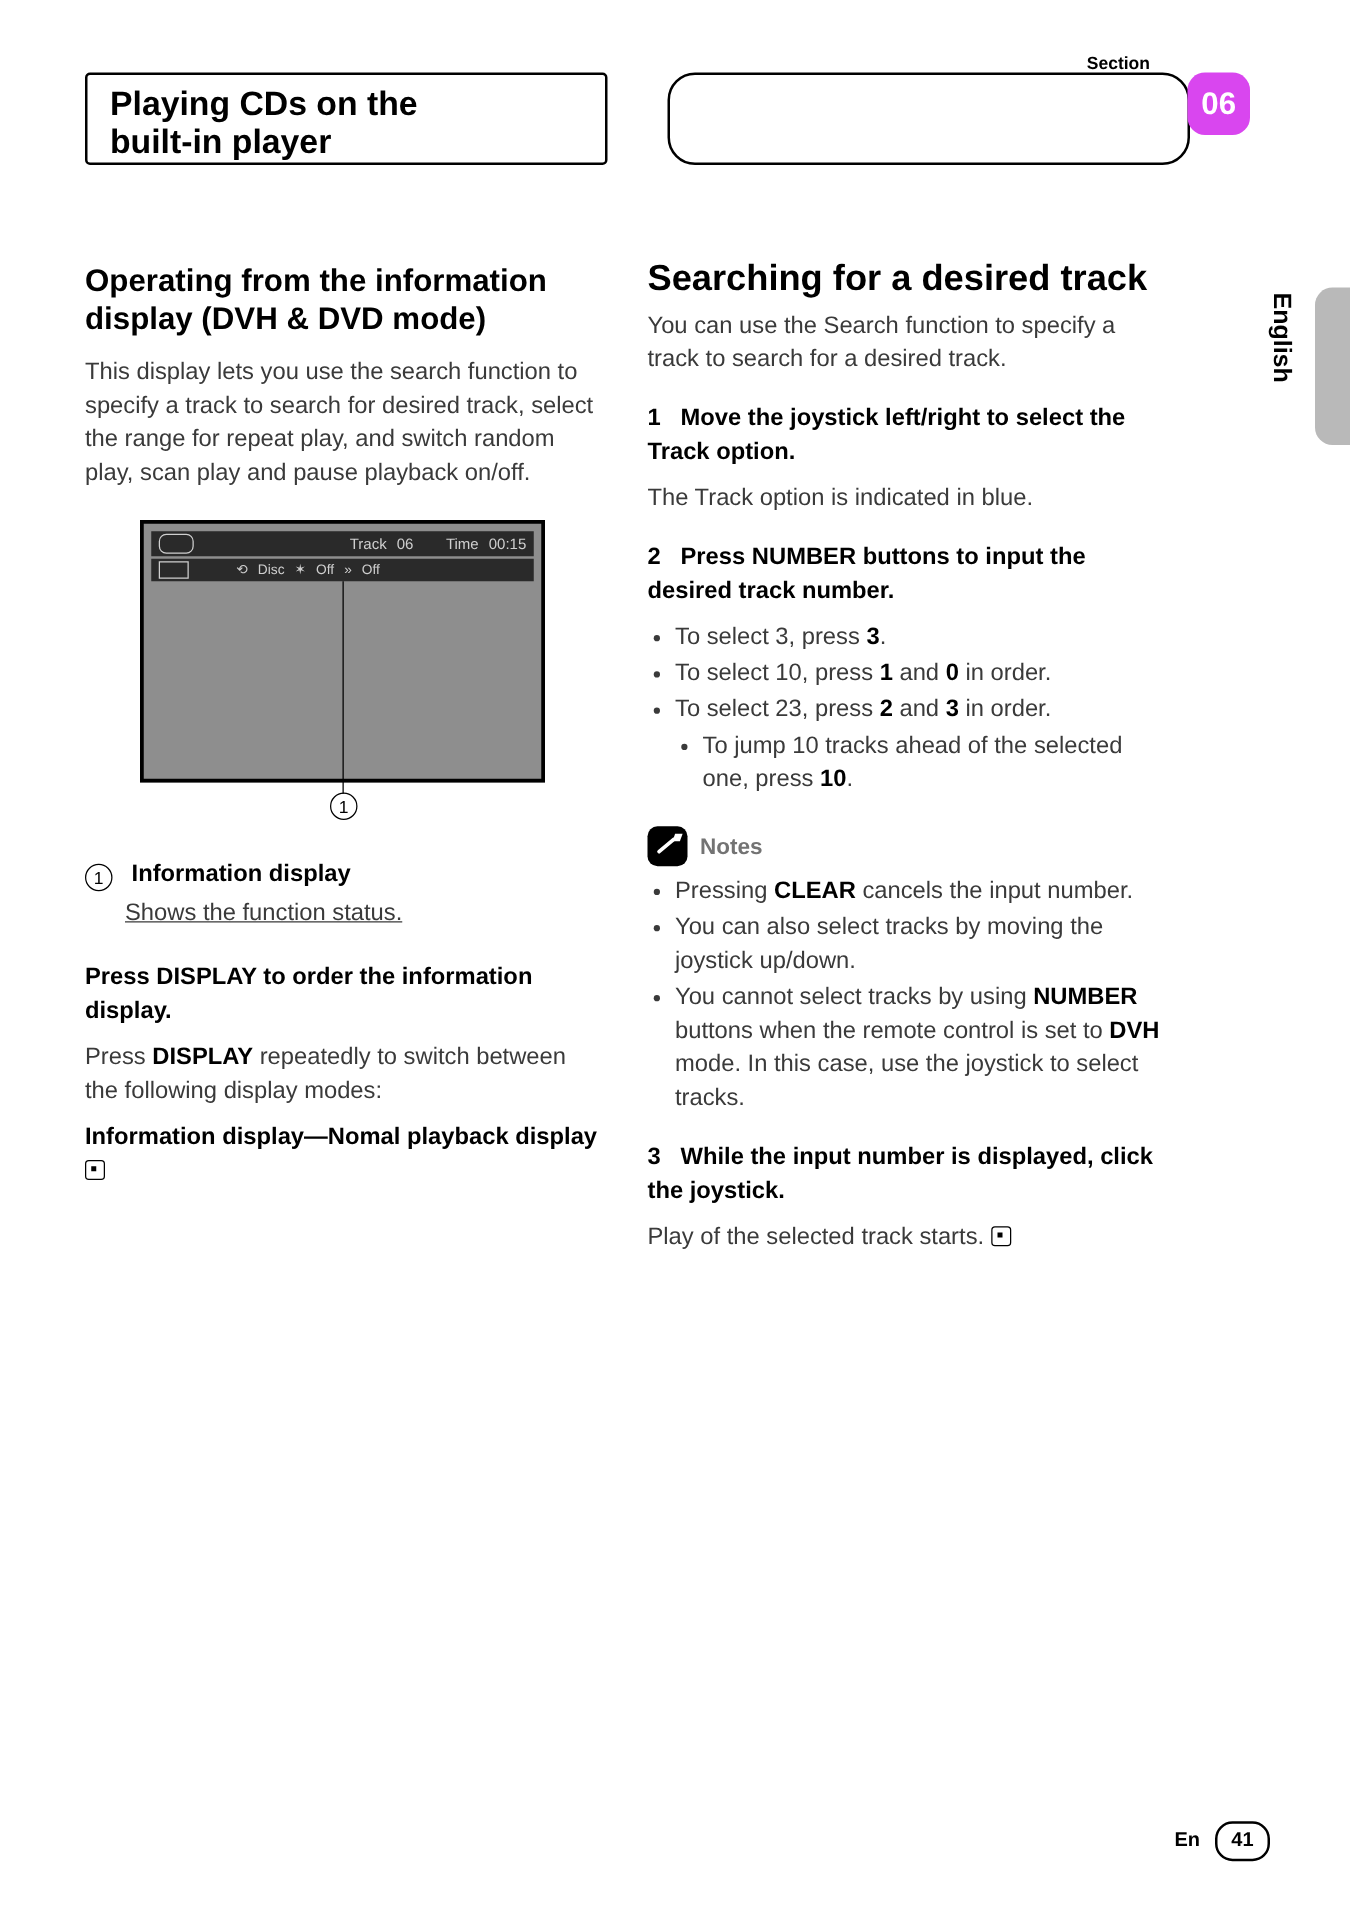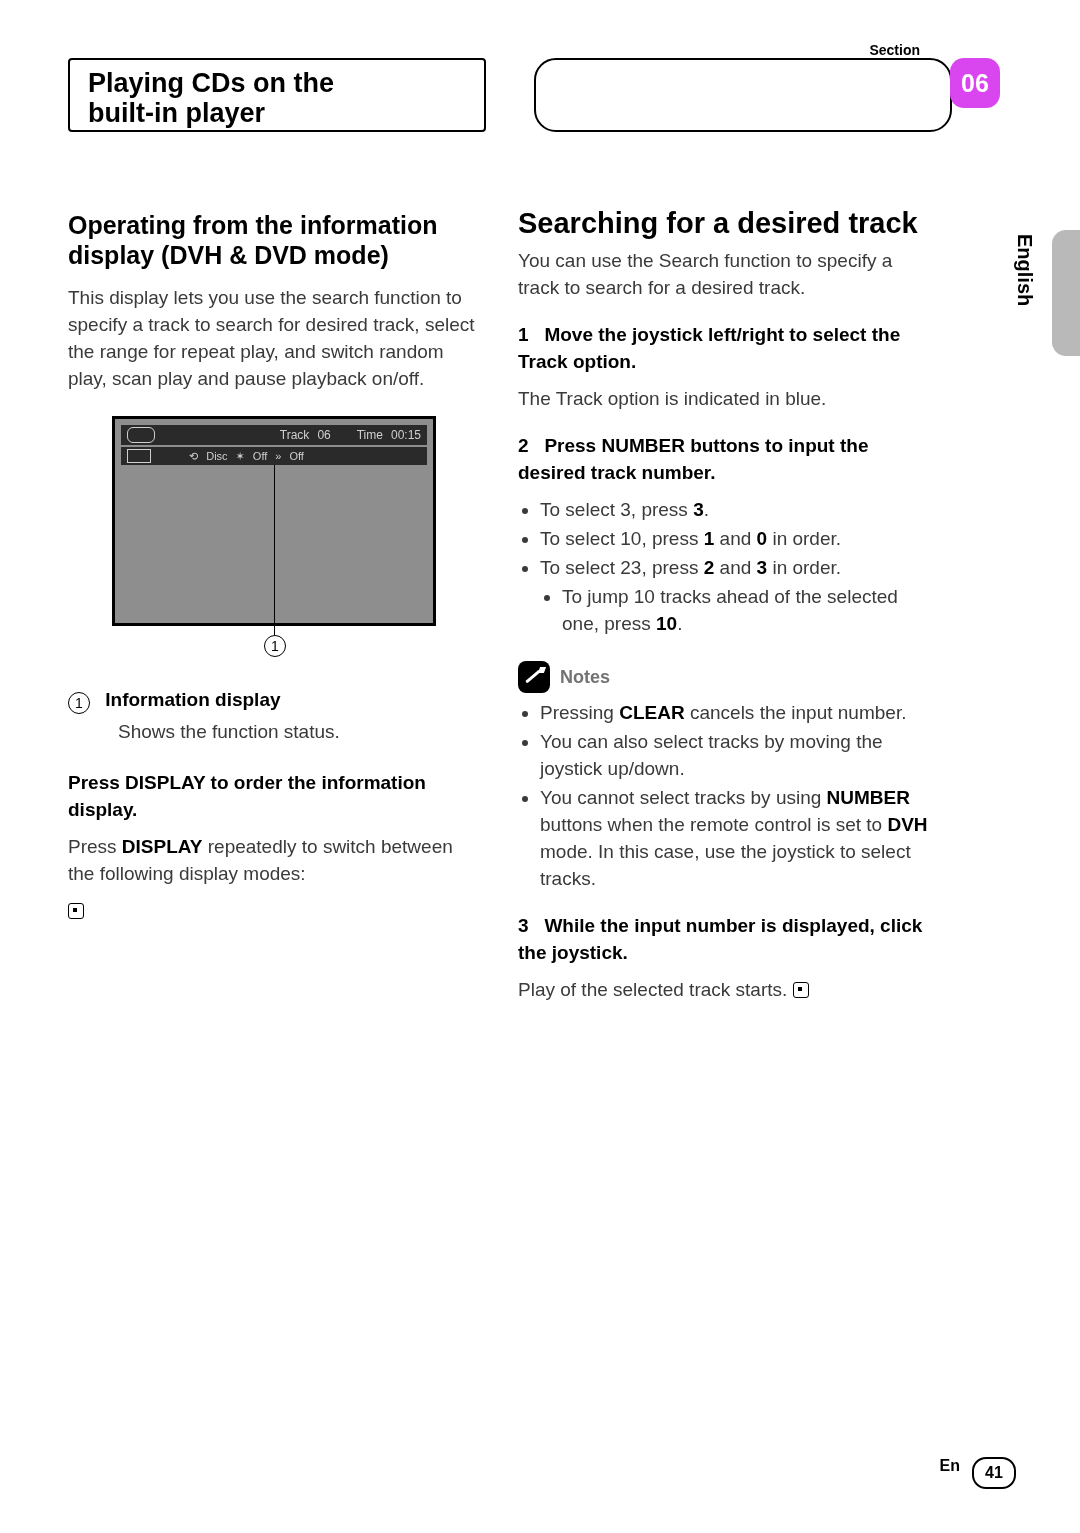--- a/index.html
+++ b/index.html
@@ -265,21 +265,21 @@
     color: #737373;
     font-size: 18px;
   }
 
   
   .footer {
     position: absolute;
     right: 64px;
     bottom: 44px;
     display: flex;
-    align-items: flex-start;
+    align-items: center;
     gap: 12px;
     font-size: 16px;
   }
   .footer .en { font-weight: 700; color:#000; }
   .footer .pg {
     width: 40px;
     height: 28px;
     border: 2px solid #000;
     border-radius: 14px;
     display: flex;
@@ -342,29 +342,30 @@
         <span class="callout-num">
           <span class="circ-num">1</span>
         </span>
       </div>
 
       <div class="def-block">
         <p>
           <span class="circ-num">1</span>
           <span class="def-label">Information display</span>
         </p>
-        <p style="margin-left:50px; margin-top:-6px;">Shows the function status.</p>
+        <p style="margin-left:32px; margin-top:-6px;text-decoration:underline;">Shows the function status.</p>
       </div>
 
       <div class="press-block">
         <p class="bold">Press DISPLAY to order the information display.</p>
         <p>
           <span>Press </span><span class="bold">DISPLAY</span><span> repeatedly to switch between the following display modes:</span>
         </p>
         <p>
+          <span class="bold">Information display—Nomal playback display</span>
           <span class="end-mark"></span>
         </p>
       </div>
     </div>
 
     <div class="col right">
       <h3 class="sub">Searching for a desired track</h3>
       <p>You can use the Search function to specify a track to search for a desired track.</p>
 
       <p class="step-head">

